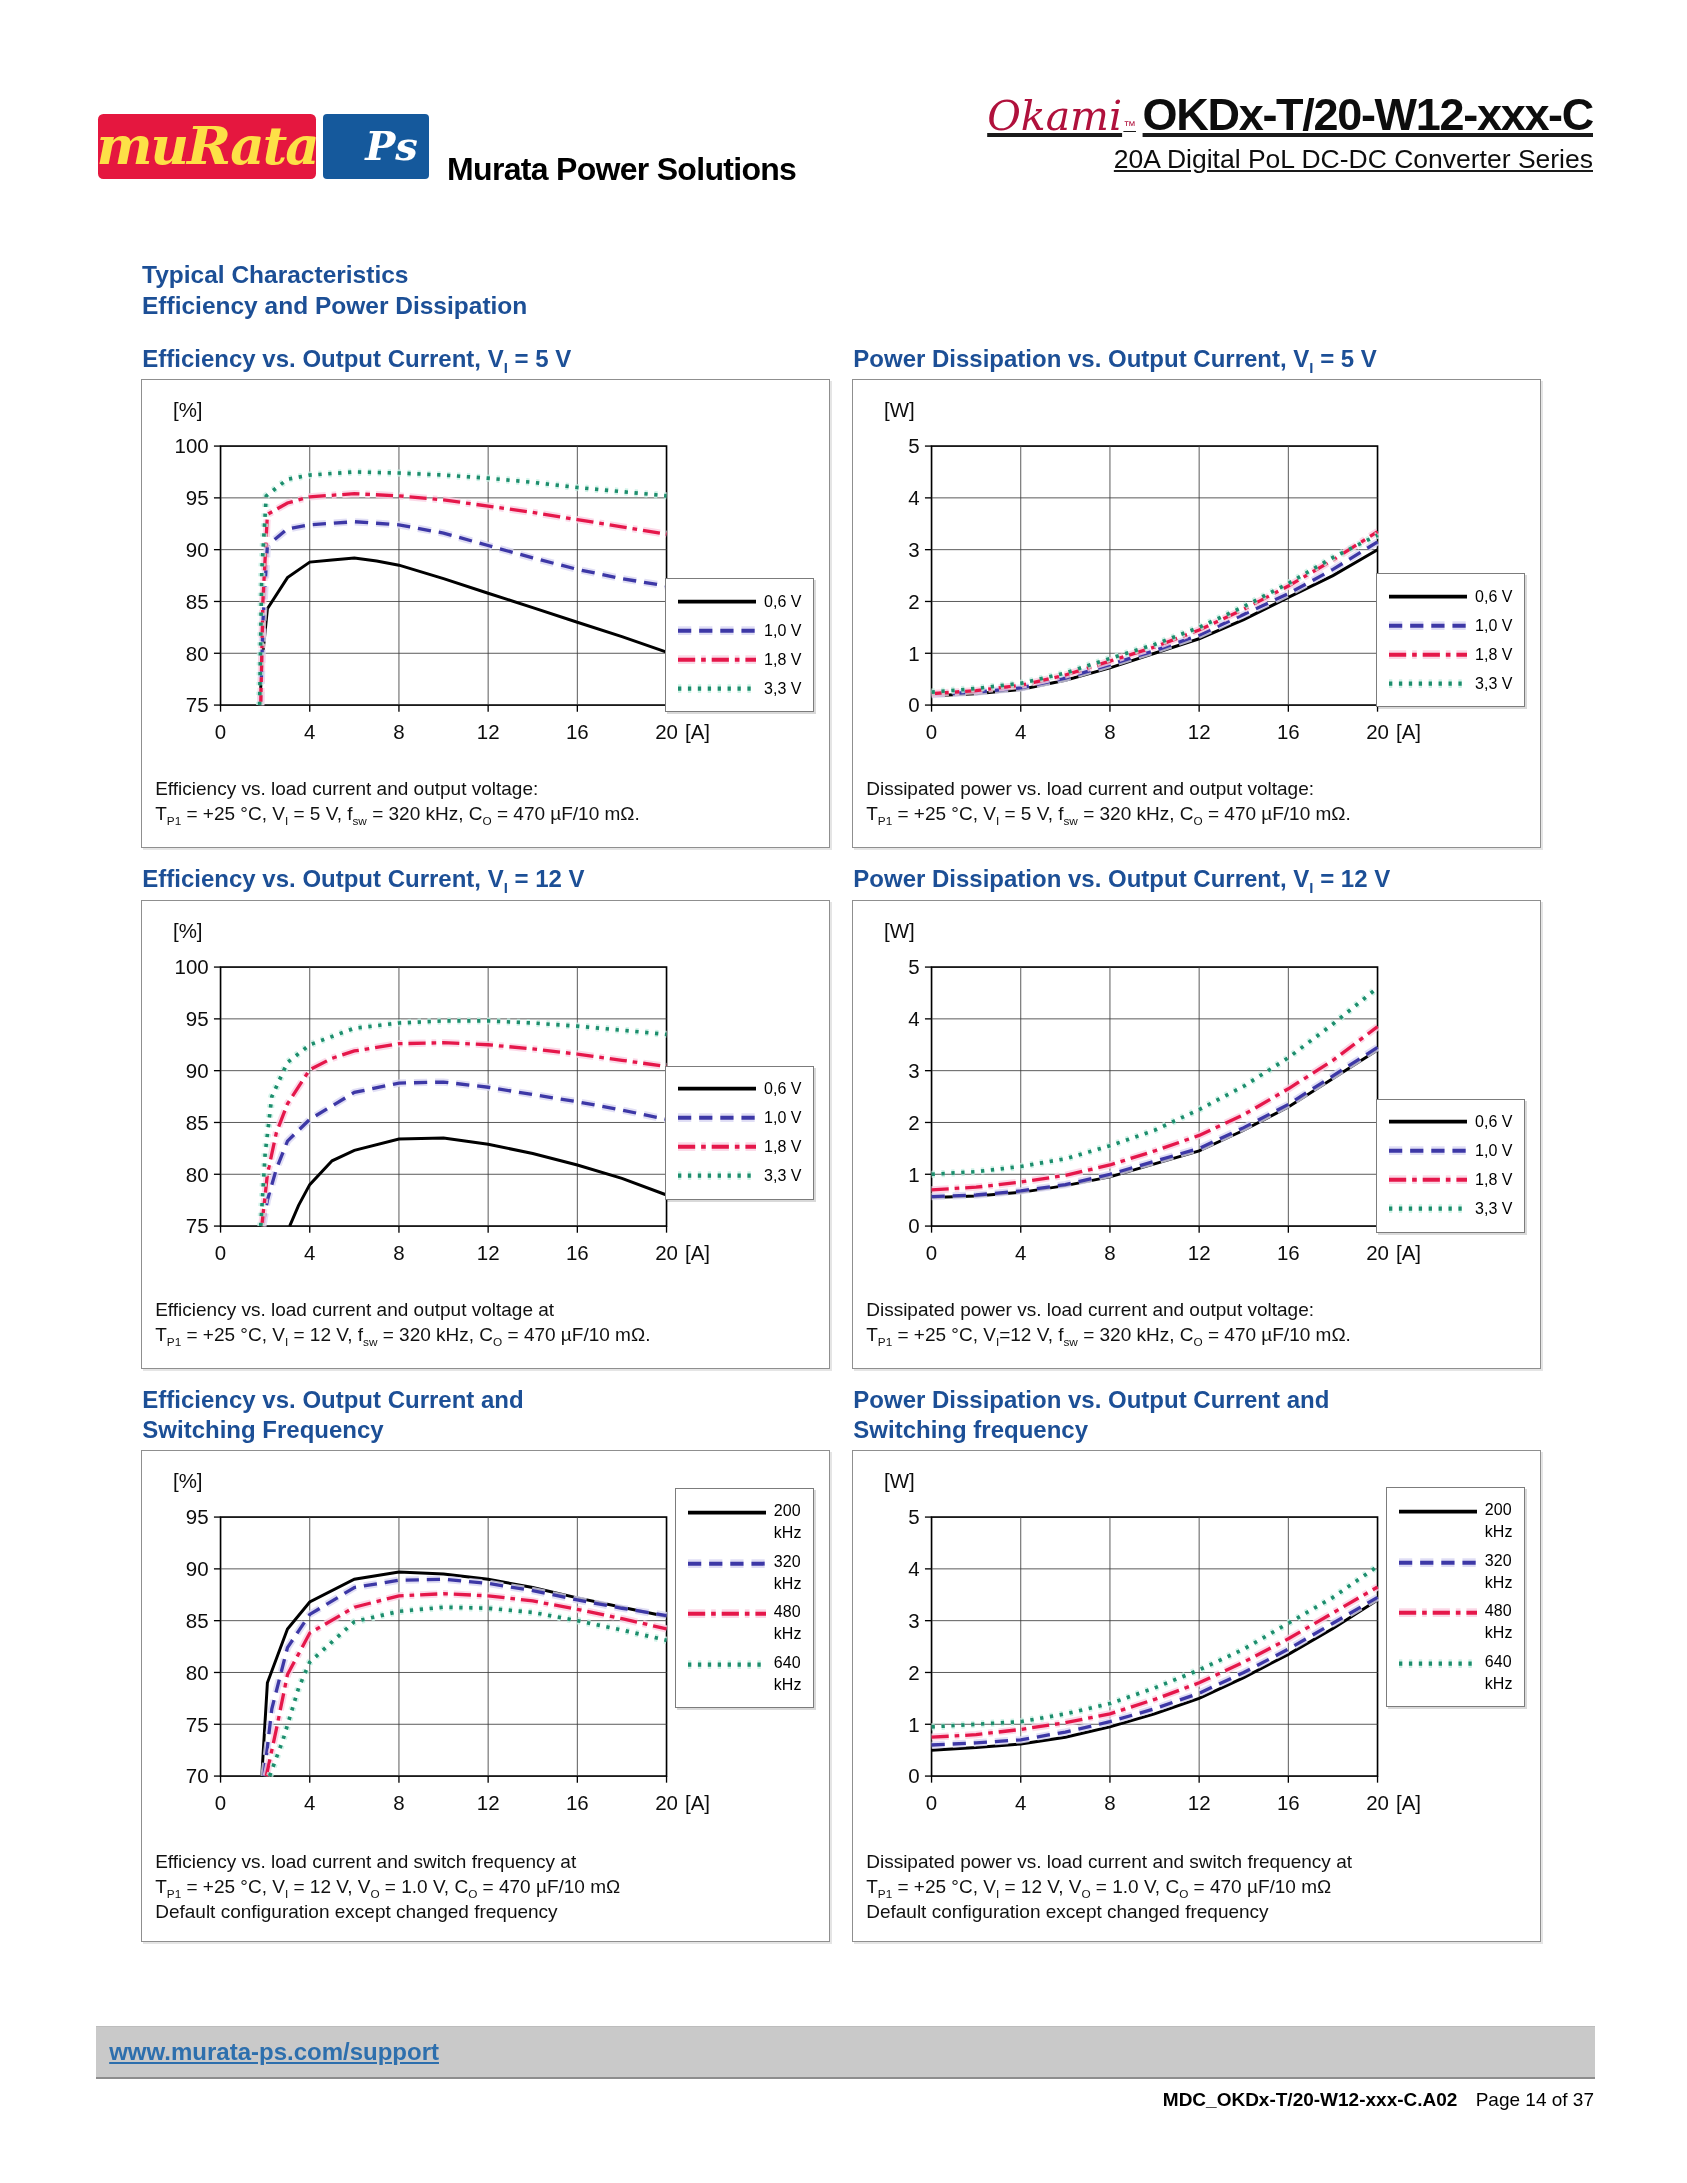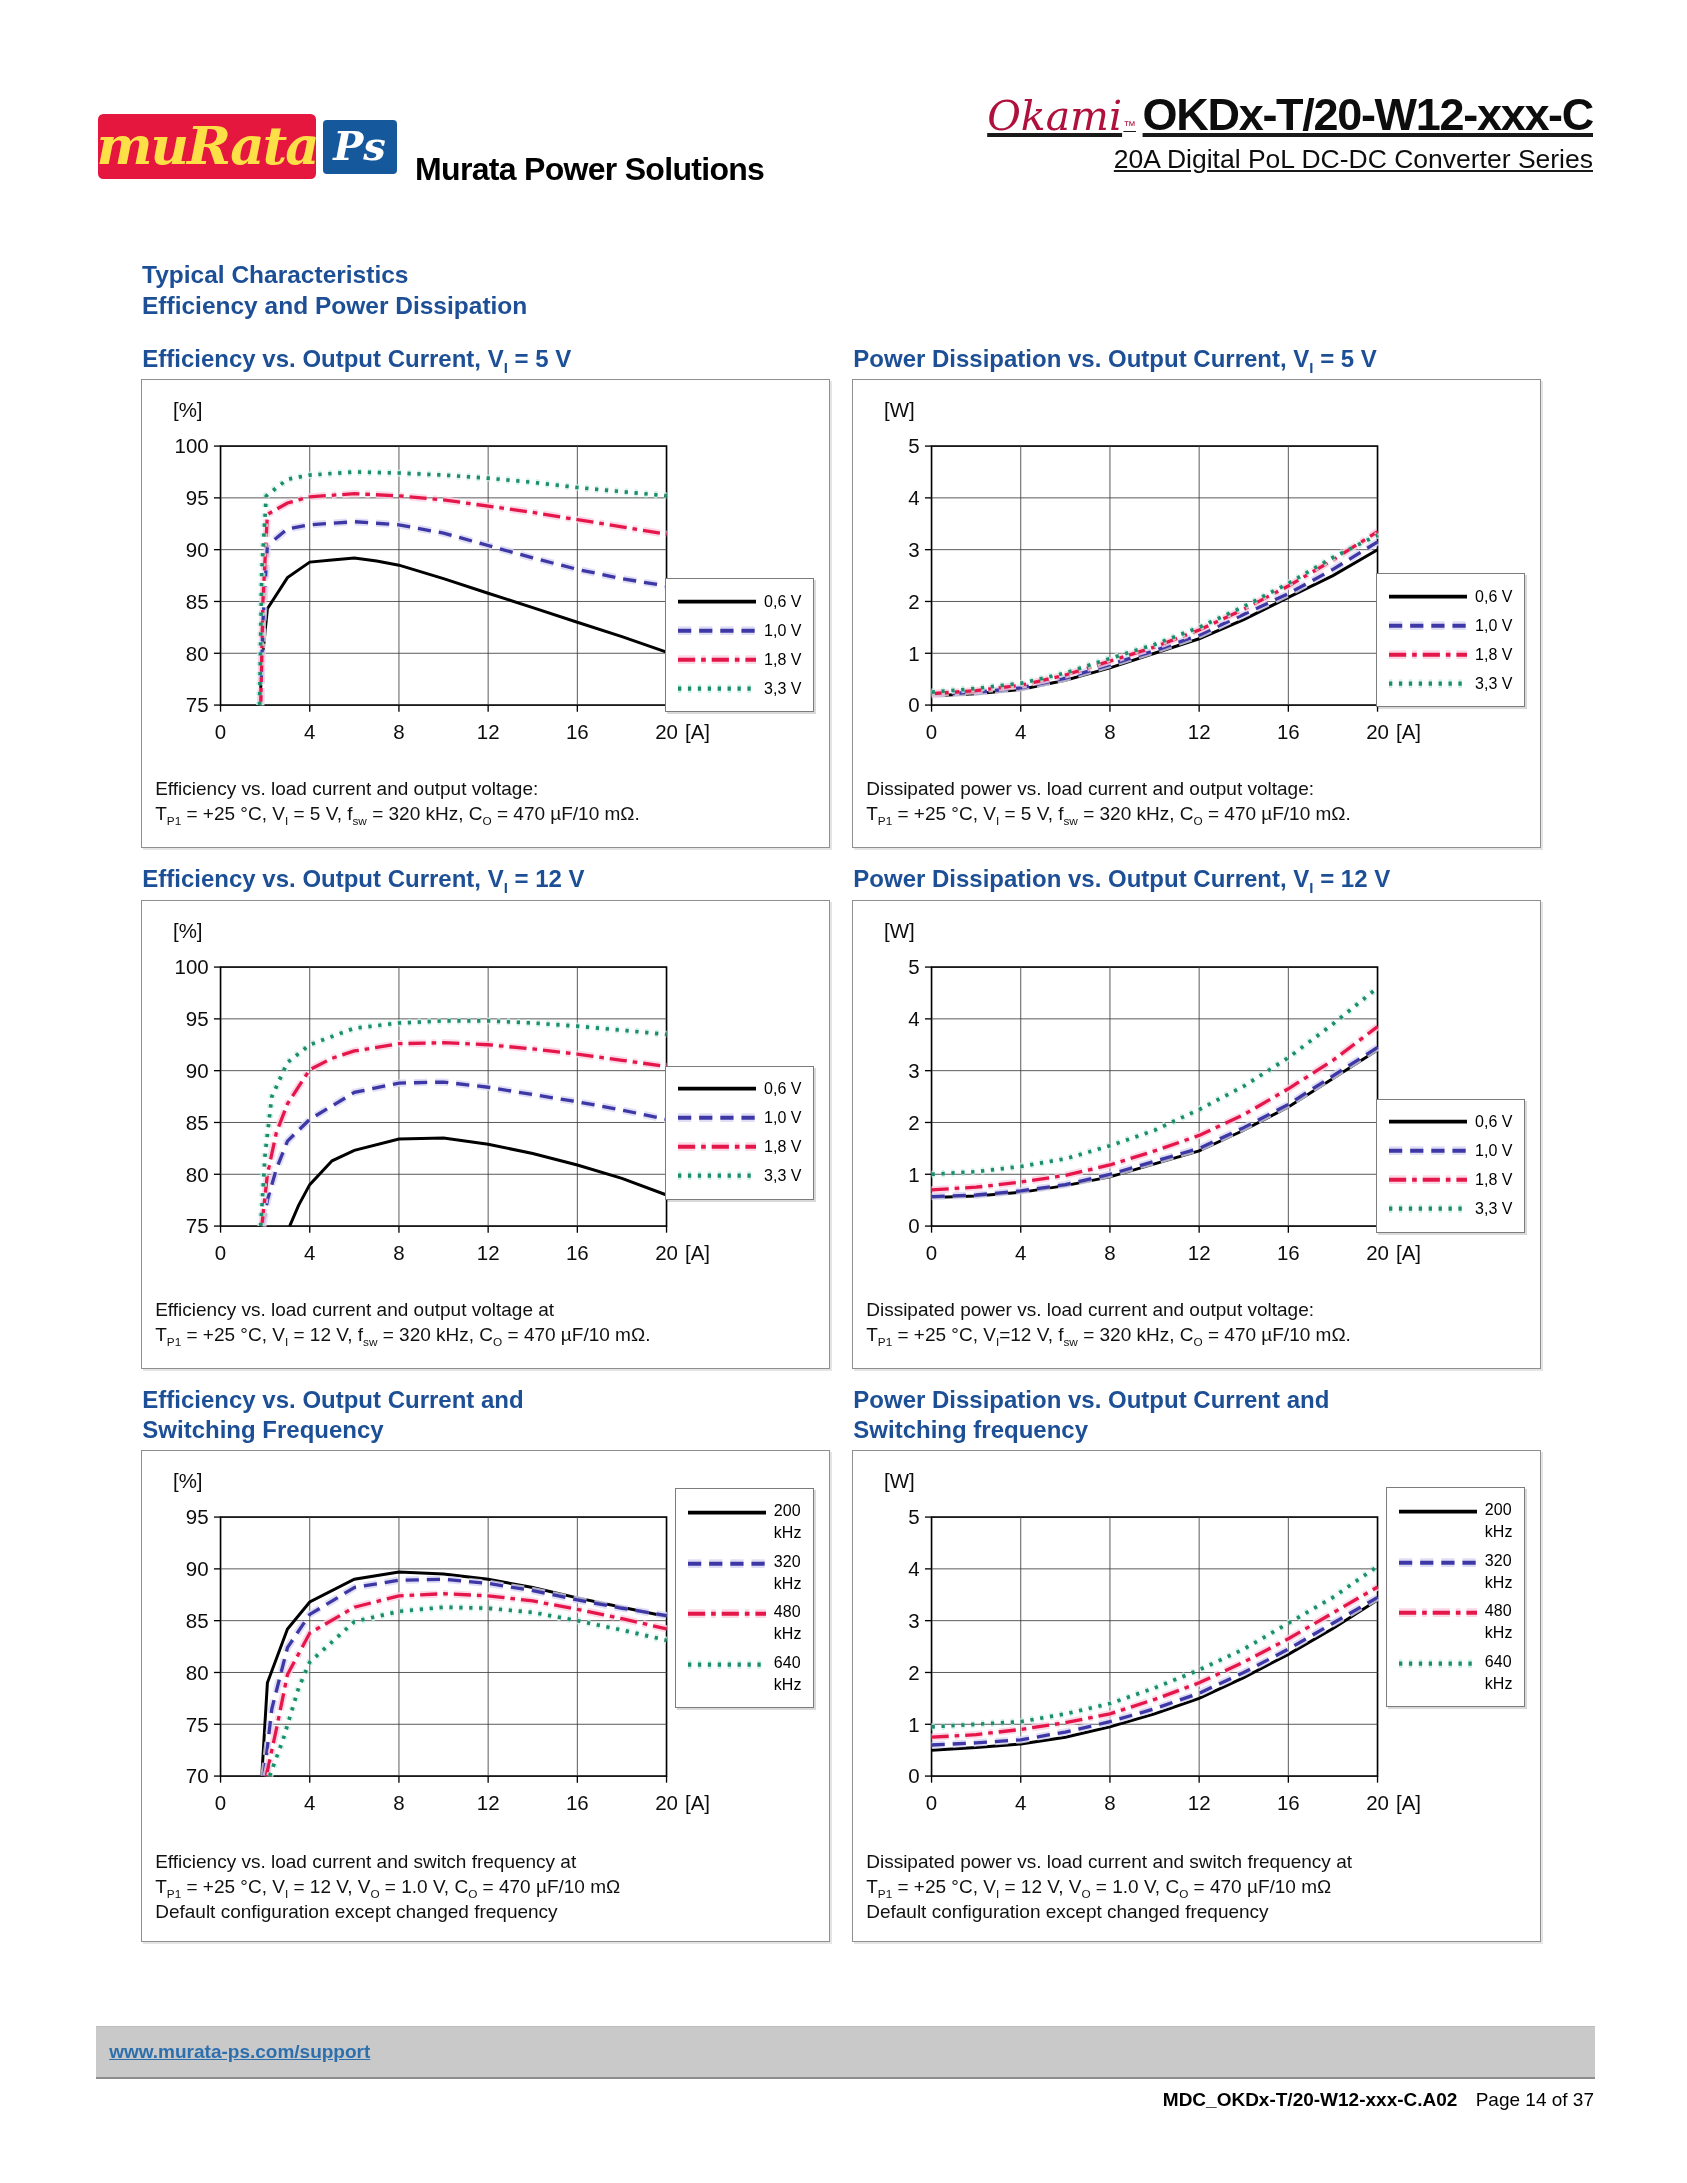--- a/index.html
+++ b/index.html
@@ -5,22 +5,22 @@
   html,body{margin:0;padding:0;background:#e8e8e8;}
   .page{position:relative;width:1687px;height:2183px;background:#ffffff;margin:0 auto;
         font-family:"Liberation Sans",sans-serif;color:#1a1a1a;overflow:hidden;}
 
   
   .logo-row{position:absolute;left:98px;top:105px;display:flex;align-items:center;}
   .murata-box{width:218px;height:65px;background:#e5173f;border-radius:5.3px;
               display:flex;align-items:center;justify-content:center;margin-right:6.6px;}
   .murata-text{font-family:"DejaVu Serif",serif;font-style:italic;font-weight:bold;
                color:#fde047;font-size:53px;letter-spacing:-2px;transform:translateY(-2px);}
-  .ps-box{width:74px;height:54px;background:#15599c;border-radius:4px;
-          display:flex;align-items:center;justify-content:center;}
+  .ps-box{width:74px;height:65px;background:#15599c;border-radius:4px;
+          display:flex;align-items:center;justify-content:center;padding-left:32px;}
   .ps-text{font-family:"DejaVu Serif",serif;font-style:italic;font-weight:bold;
            color:#fff;font-size:40px;transform:translateY(-1.3px);}
   .brand-text{margin-left:18.5px;font-size:32px;font-weight:bold;color:#000;letter-spacing:-0.7px;margin-top:46px;}
 
   .product-block{position:absolute;top:89px;right:94px;text-align:right;text-decoration:underline;}
   .product-line{display:flex;align-items:baseline;justify-content:flex-end;}
   .okami{font-family:"DejaVu Serif",serif;font-style:italic;color:#b0113c;font-size:41px;}
   .okami-tm{font-size:12.6px;color:#b0113c;vertical-align:super;margin:0 6.6px 0 1.3px;}
   .product-code{font-size:45px;font-weight:bold;color:#0d0d0d;letter-spacing:-1.3px;}
   .product-sub{font-size:26.5px;margin-top:2.6px;color:#0d0d0d;}
@@ -44,21 +44,21 @@
   .tall .legend-row svg{margin-top:8px;}
   .legend-label{font-size:16px;color:#000;line-height:22px;white-space:nowrap;}
   .caption{position:absolute;left:13.2px;bottom:21px;font-size:19px;line-height:25px;color:#111;}
   .tall .caption{bottom:17px;}
   sub{font-size:62%;line-height:0;}
 
   
   .footer-bar{position:absolute;left:96px;top:2026px;width:1499px;height:53px;background:#c9c9c9;
               border-top:1.3px solid #bdbdbd;border-bottom:2px solid #8d8d8d;
               display:flex;align-items:center;padding-left:13.2px;box-sizing:border-box;}
-  .footer-link{font-size:19px;font-weight:bold;color:#2d6fad;text-decoration:underline;cursor:pointer;}
+  .footer-link{font-size:24px;font-weight:bold;color:#2d6fad;text-decoration:underline;cursor:pointer;}
   .doc-line{position:absolute;top:2089px;right:93px;font-size:19px;color:#000;}
   .doc-number{font-weight:bold;}
   .doc-page{margin-left:13px;}
 </style>
 </head>
 <body>
 
 <div class="page">
 
   <div class="logo-row">

